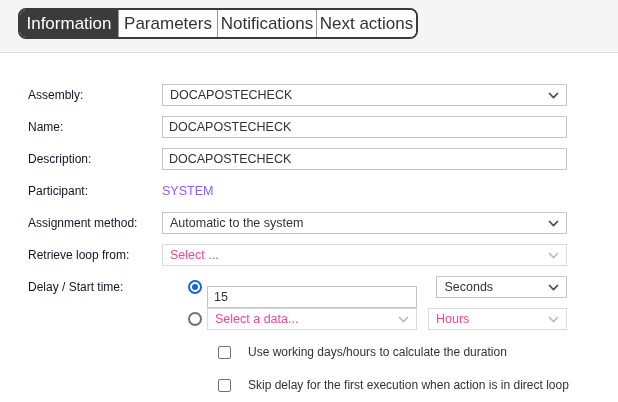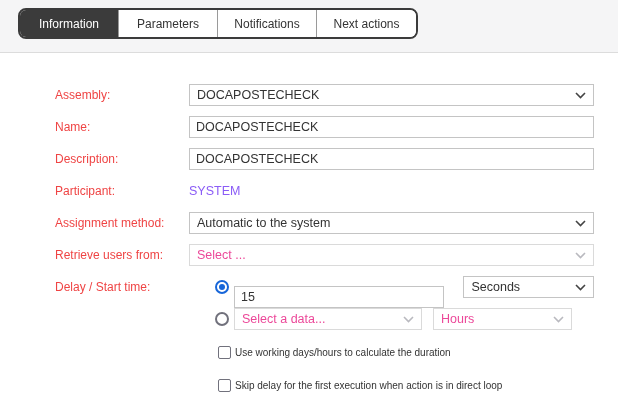--- a/index.html
+++ b/index.html
@@ -26,21 +26,21 @@
     border: 2px solid #3b3b3b;
     border-radius: 8px;
     overflow: hidden;
     background: #ffffff;
   }
   .tab {
     width: 99px;
     display: flex;
     align-items: center;
     justify-content: center;
-    font-size: 12px;
+    font-size: 17px;
     color: #333333;
     background: #ffffff;
     border-right: 1px solid #9a9a9a;
     cursor: pointer;
     white-space: nowrap;
   }
   .tab:last-child { border-right: none; }
   .tab.active {
     background: #3b3b3b;
     color: #ffffff;
@@ -51,22 +51,21 @@
   .form-row {
     display: flex;
     align-items: center;
     height: 22px;
     margin-bottom: 10px;
   }
   .form-label {
     width: 134px;
     flex: 0 0 134px;
     font-size: 12px;
-    color: #ef4444;
-    margin-left: 27px;
+    color: #0f172a;
   }
   .control-col {
     width: 405px;
     flex: 0 0 405px;
     display: flex;
     align-items: center;
     height: 22px;
   }
 
   
@@ -122,21 +121,21 @@
     position: absolute;
     left: 50%; top: 50%;
     width: 6px; height: 6px;
     margin: -3px 0 0 -3px;
     border-radius: 50%;
     background: #1766d9;
   }
 
   .delay-input { width: 225px; margin-left: 5px; margin-top: 20px; }
   .unit-sel { width: 139px; margin-left: 19px; gap: 24px; }
-  .data-sel { width: 188px; margin-left: 5px; }
+  .data-sel { width: 210px; margin-left: 5px; }
   .unit-sel2 { width: 139px; margin-left: 11px; }
 
   
   .check-row {
     display: flex;
     align-items: center;
     margin-left: 162px;
     padding-left: 28px;
     height: 14px;
     margin-top: 19px;
@@ -144,22 +143,22 @@
   .check-row.first { margin-top: 15px; }
   .checkbox {
     width: 13px; height: 13px;
     border: 1.5px solid #71717c;
     border-radius: 2px;
     background: #ffffff;
     flex: 0 0 13px;
     cursor: pointer;
   }
   .check-label {
-    margin-left: 4px;
-    font-size: 10px;
+    margin-left: 17px;
+    font-size: 12px;
     color: #333333;
     white-space: nowrap;
   }
 </style>
 </head>
 <body>
 
 <div class="tab-band">
   <div class="tab-group">
     <div class="tab active">
@@ -222,21 +221,21 @@
         <span class="chev">
           <svg width="11" height="7" viewBox="0 0 11 7">
               <polyline points="1,1 5.5,5.5 10,1" fill="none" stroke="#444444" stroke-width="1.6"></polyline>
             </svg>
         </span>
       </div>
     </div>
   </div>
 
   <div class="form-row">
-    <div class="form-label">Retrieve users from:</div>
+    <div class="form-label">Retrieve loop from:</div>
     <div class="control-col">
       <div class="sel full disabled">
         <span class="sel-text">Select ...</span>
         <span class="chev">
           <svg width="11" height="7" viewBox="0 0 11 7">
               <polyline points="1,1 5.5,5.5 10,1" fill="none" stroke="#b9b9bf" stroke-width="1.6"></polyline>
             </svg>
         </span>
       </div>
     </div>

